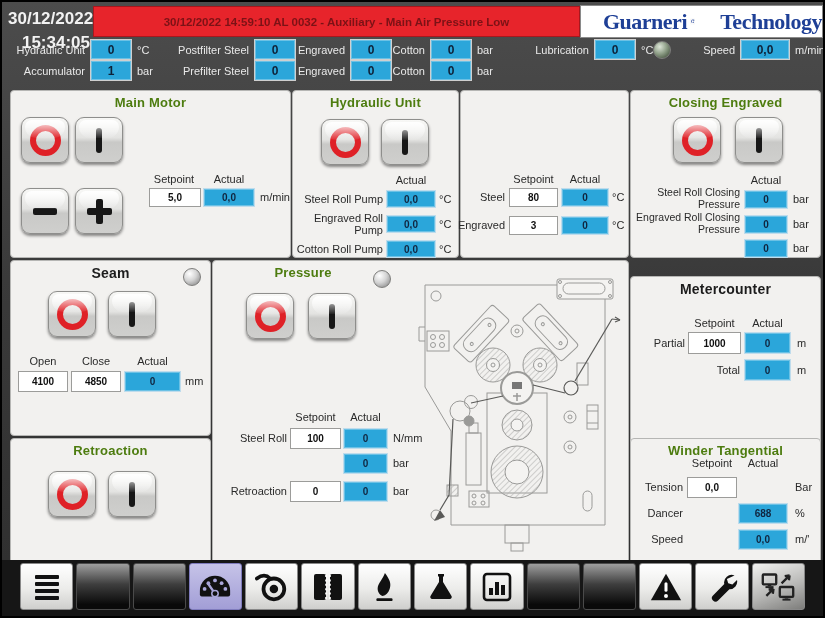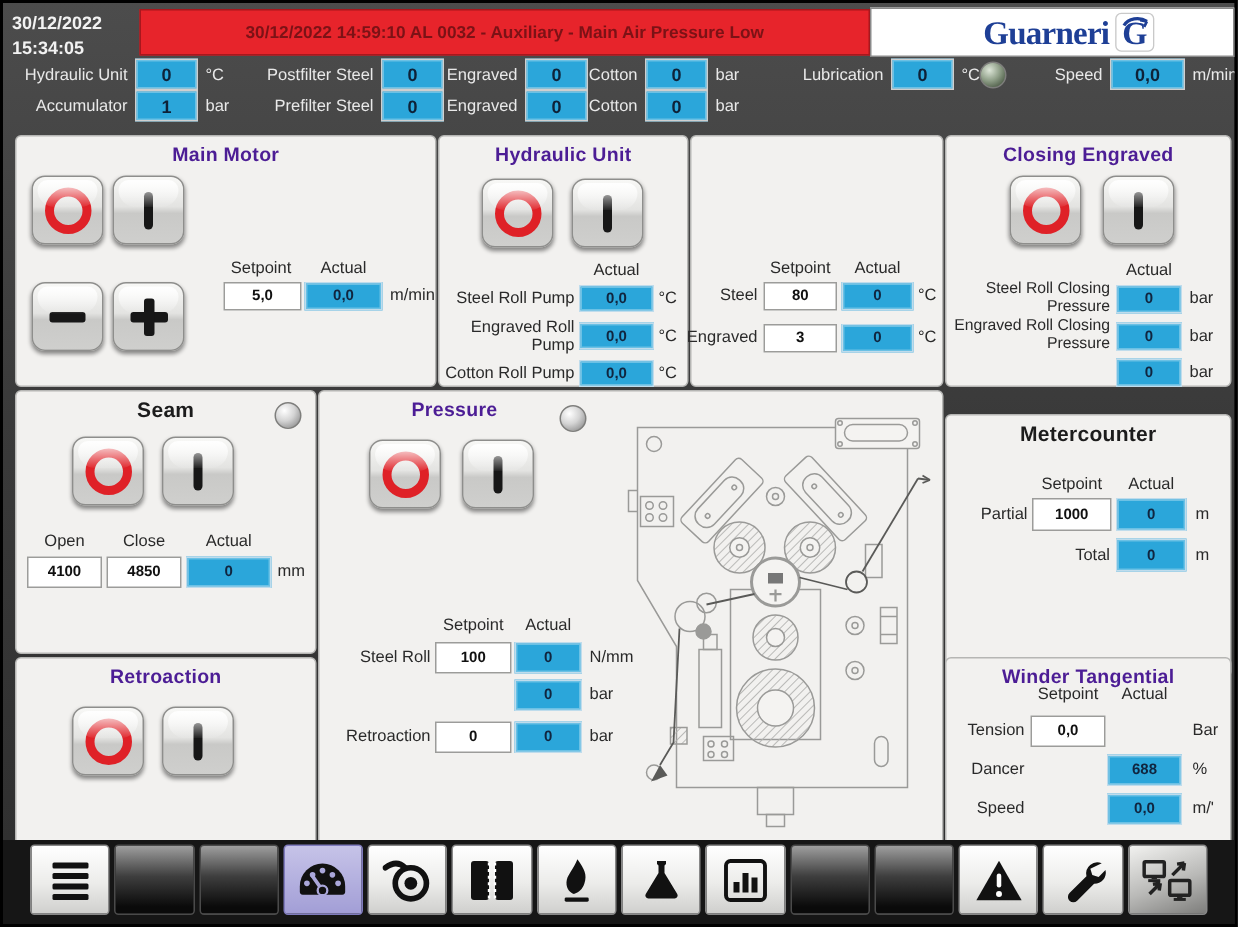--- a/index.html
+++ b/index.html
@@ -3,41 +3,41 @@
 <meta charset="utf-8">
 <style>
   html,body{margin:0;padding:0;background:#222;}
   #stage{
     position:relative;width:825px;height:618px;box-sizing:border-box;
     background:linear-gradient(180deg,#4c4c4c 0%,#3a3a3a 45%,#2e2e2e 100%);
     border:2px solid #000;overflow:hidden;
     font-family:"Liberation Sans",sans-serif;
   }
   
-  .datetime{position:absolute;left:6px;top:5px;width:82px;text-align:left;
-    color:#f2f2f2;font-size:12px;line-height:1.4;font-weight:bold;}
+  .datetime{position:absolute;left:6px;top:5px;width:82px;text-align:right;
+    color:#f2f2f2;font-size:17px;line-height:1.4;font-weight:bold;}
   .alarmbar{position:absolute;left:91px;top:4px;width:485px;height:29px;
     background:#e7242b;border:1px solid #a8171d;display:flex;align-items:center;justify-content:center;}
   .alarmbar span{color:#7c1216;font-size:11.5px;font-weight:bold;}
   .logo{position:absolute;left:578px;top:3px;width:241px;height:31px;background:#fff;
     border:1px solid #8a8a8a;display:flex;align-items:center;justify-content:center;gap:3px;}
   .logo .word{font-family:"Liberation Serif",serif;font-weight:bold;font-size:22px;color:#1e3f96;letter-spacing:-0.5px;margin-left:22px;}
   
   .sgroup{position:absolute;display:flex;align-items:center;height:19px;}
   .sgroup .slabel{position:absolute;right:calc(100% + 5px);white-space:nowrap;
     color:#e9e9e9;font-size:11px;}
   .sfield{width:40px;height:19px;background:#2ba6da;border:1px solid #cfcfcf;
     box-shadow:inset 0 0 0 1px rgba(255,255,255,.3);
     display:flex;align-items:center;justify-content:center;
     color:#0e2238;font-size:12px;font-weight:bold;}
   .sunit{margin-left:5px;color:#e9e9e9;font-size:11px;white-space:nowrap;}
   
   .panel{position:absolute;background:#f2f1ef;border:1px solid #b6b6b4;border-radius:4px;}
   .ptitle{position:absolute;top:4px;left:0;right:0;text-align:center;
-    font-weight:bold;font-size:13px;color:#4c1d95;letter-spacing:.2px;}
+    font-weight:bold;font-size:13px;color:#4d7c0f;letter-spacing:.2px;}
   .ptitle.dark{color:#1c1c1c;font-size:14px;}
   .colhead{position:absolute;font-size:11px;color:#2a2a2a;text-align:center;}
   .vfield{position:absolute;height:19px;display:flex;align-items:center;justify-content:center;
     font-weight:bold;font-size:10px;box-sizing:border-box;}
   .vfield.blue{background:#2ba6da;border:1px solid #bfdcec;color:#10253f;
     box-shadow:inset 0 0 0 1px rgba(255,255,255,.3);}
   .vfield.white{background:#fff;border:1px solid #9c9c9a;color:#101010;}
   .flabel{position:absolute;font-size:11px;color:#2a2a2a;text-align:right;
     display:flex;align-items:center;justify-content:flex-end;line-height:1.1;}
   .flabel.sm{font-size:10.5px;}
@@ -86,20 +86,21 @@
   </div>
 
   <div class="logo">
     <span class="word">Guarneri</span>
     <svg width="27" height="27" viewBox="0 0 30 30">
       <rect x="1" y="1" width="28" height="28" rx="4" fill="#fff" stroke="#c9c9c9"></rect>
       <text x="15" y="24" font-family="Liberation Serif, serif" font-size="24" font-weight="bold" fill="#1e3f96" text-anchor="middle">G</text>
       <path d="M7,10 A11,9 0 0 1 24,7" stroke="#1e3f96" stroke-width="2.4" fill="none"></path>
       <path d="M24,7 l-5,-1 M24,7 l-2,4" stroke="#1e3f96" stroke-width="2" fill="none"></path>
     </svg>
+    <span class="word">Technology</span>
   </div>
 
   <div class="sgroup" style="left:88px;top:38px;">
     <span class="slabel">Hydraulic Unit</span>
     <span class="sfield">0</span>
     <span class="sunit">°C</span>
   </div>
   <div class="sgroup" style="left:252px;top:38px;">
     <span class="slabel">Postfilter Steel</span>
     <span class="sfield">0</span>

